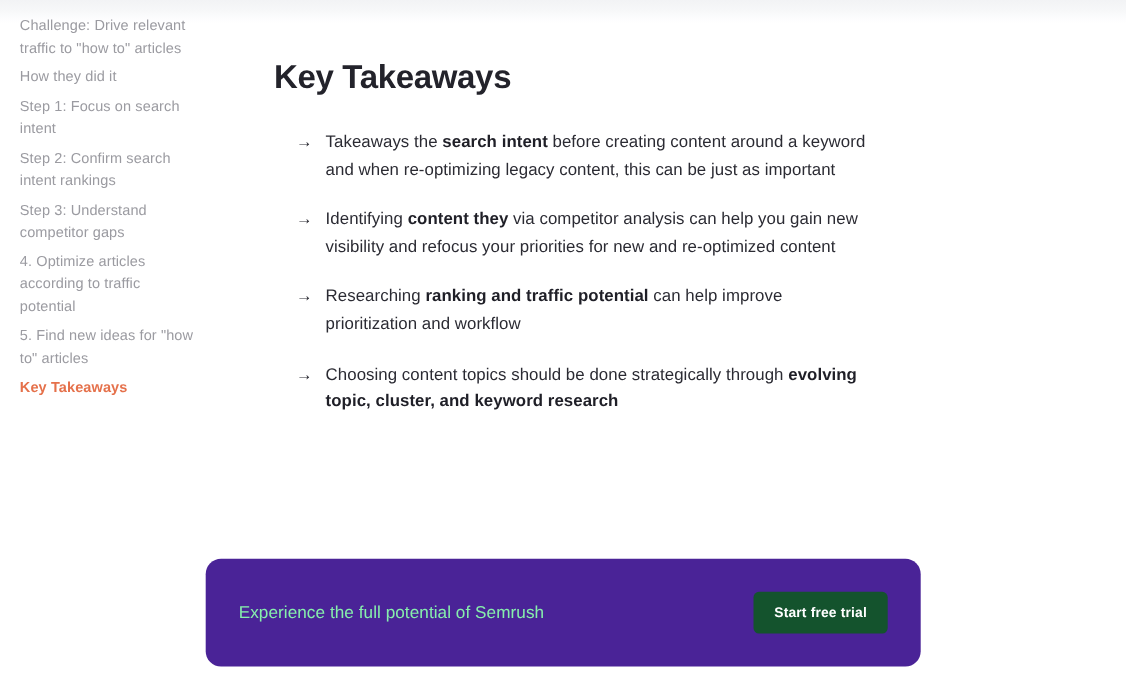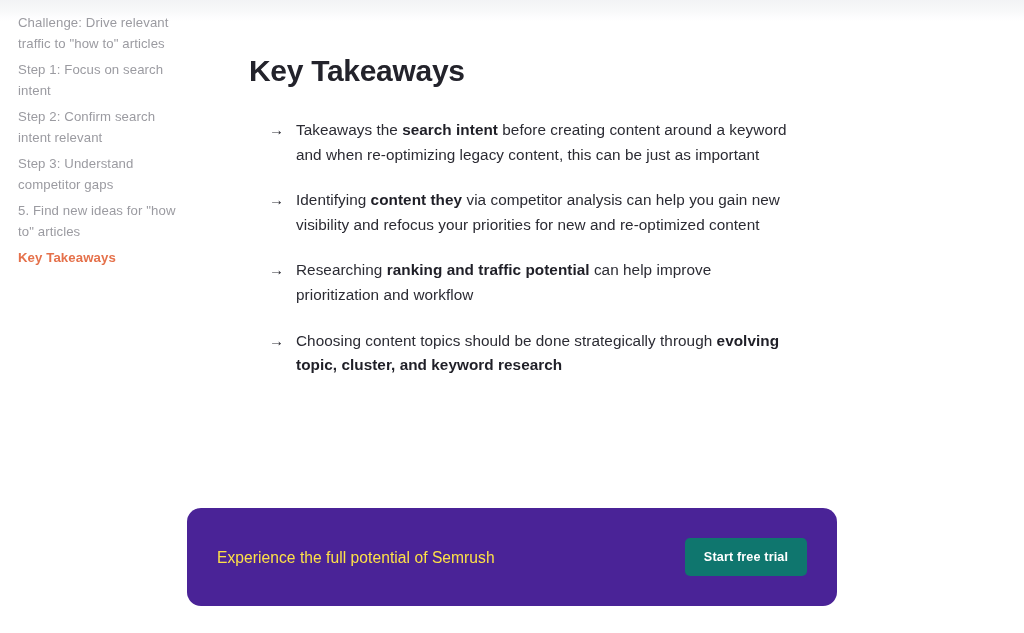--- a/index.html
+++ b/index.html
@@ -119,25 +119,25 @@
     font-size: 15.6px;
     line-height: 19px;
     font-weight: 700;
     color: #ffffff;
     letter-spacing: 0.05px;
   }
   .cta-sub {
     font-size: 15.6px;
     line-height: 19px;
     font-weight: 400;
-    color: #fde047;
+    color: #86efac;
     letter-spacing: 0.05px;
   }
   .cta-button {
-    background: #0f766e;
+    background: #14532d;
     color: #ffffff;
     border: none;
     border-radius: 5px;
     font-family: "Liberation Sans", sans-serif;
     font-size: 12.6px;
     font-weight: 700;
     letter-spacing: 0.15px;
     width: 122px;
     height: 38px;
     cursor: pointer;
@@ -146,23 +146,25 @@
 </style>
 </head>
 <body>
 
 <div class="top-fade"></div>
 
 <div class="page">
 
   <nav class="toc" id="toc">
       <a class="toc-item">Challenge: Drive relevant traffic to "how to" articles</a>
+      <a class="toc-item">How they did it</a>
       <a class="toc-item">Step 1: Focus on search intent</a>
-      <a class="toc-item">Step 2: Confirm search intent relevant</a>
+      <a class="toc-item">Step 2: Confirm search intent rankings</a>
       <a class="toc-item">Step 3: Understand competitor gaps</a>
+      <a class="toc-item">4. Optimize articles according to traffic potential</a>
       <a class="toc-item">5. Find new ideas for "how to" articles</a>
       <a class="toc-item active">Key Takeaways</a>
     </nav>
 
   <main class="main">
     <h1 class="page-title">Key Takeaways</h1>
     <ul class="takeaway-list" id="takeaway-list">
         <li class="takeaway"><span class="arrow">→</span><span><span>Takeaways the </span><b>search intent</b><span> before creating content around a keyword and when re-optimizing legacy content, this can be just as important</span></span></li>
         <li class="takeaway"><span class="arrow">→</span><span><span>Identifying </span><b>content they</b><span> via competitor analysis can help you gain new visibility and refocus your priorities for new and re-optimized content</span></span></li>
         <li class="takeaway"><span class="arrow">→</span><span><span>Researching </span><b>ranking and traffic potential</b><span> can help improve prioritization and workflow</span></span></li>

